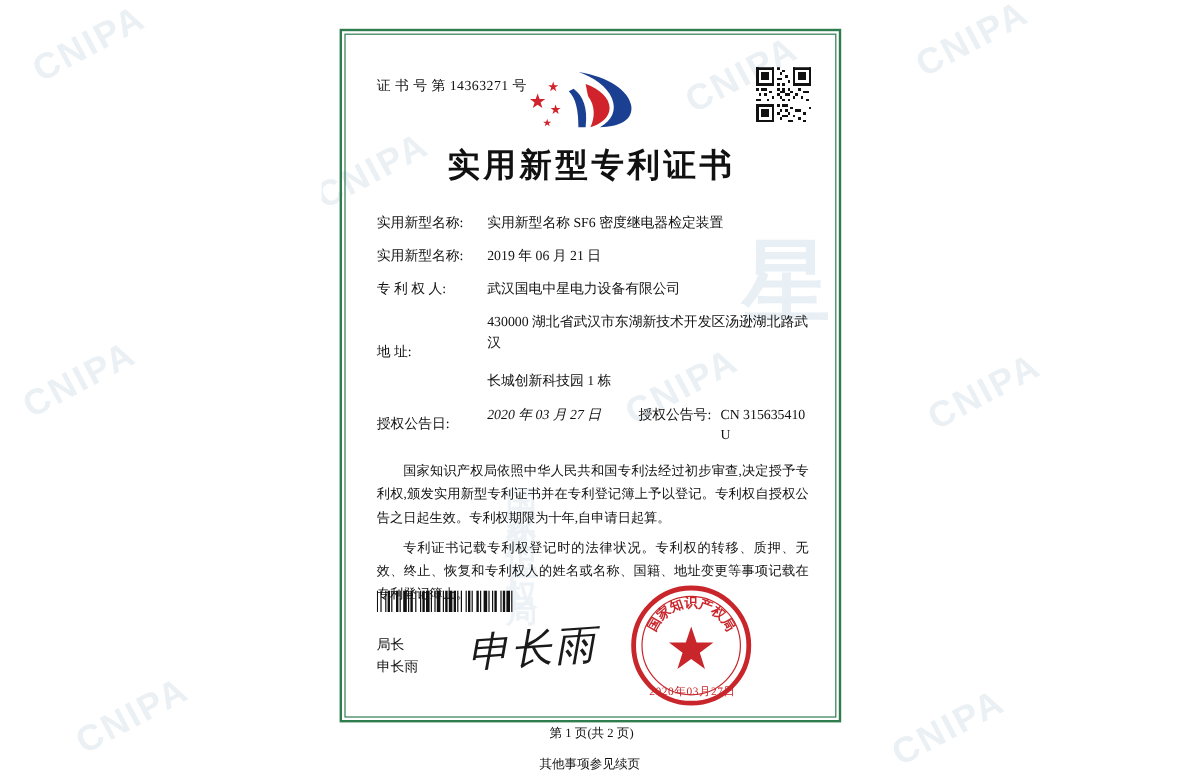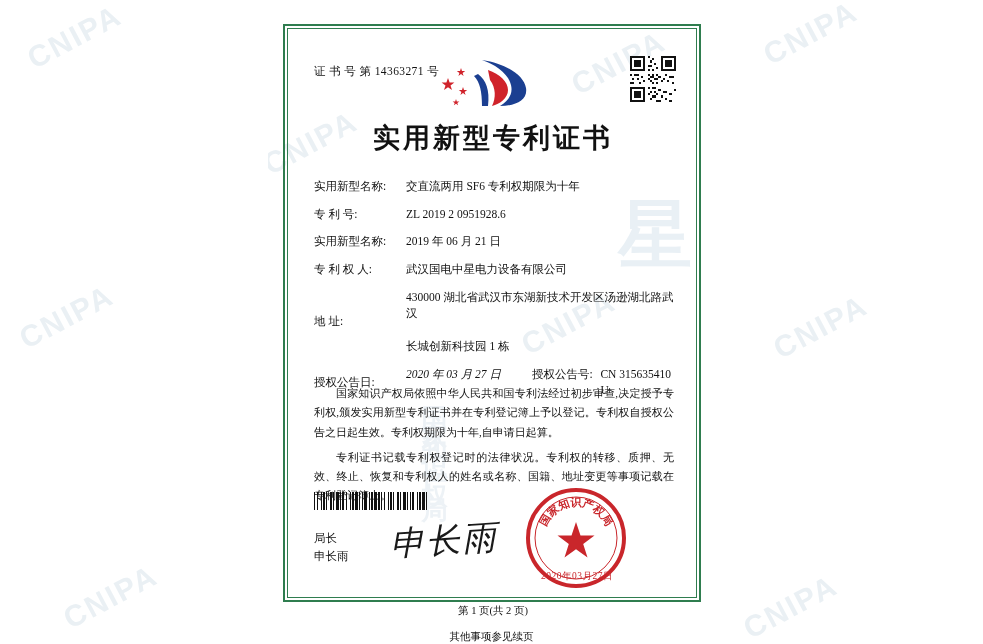--- a/index.html
+++ b/index.html
@@ -370,28 +370,24 @@
         <path d="M40 20 C48 26, 52 36, 50 52 L44 52 C44 38, 42 28, 36 22 Z" fill="#1b3f91"></path>
       </svg>
     </div>
 
     <div id="title">实用新型专利证书</div>
 
     <div id="fields">
 
       <div class="field-row">
         <div class="field-label w1">实用新型名称:</div>
-        <div class="field-value">交直流两用 SF6 专利权期限为十年</div>
+        <div class="field-value">实用新型名称 SF6 密度继电器检定装置</div>
       </div>
 
 
-      <div class="field-row">
-        <div class="field-label w1">专 利 号:</div>
-        <div class="field-value">ZL 2019 2 0951928.6</div>
-      </div>
 
       <div class="field-row">
         <div class="field-label w1">实用新型名称:</div>
         <div class="field-value">2019 年 06 月 21 日</div>
       </div>
 
       <div class="field-row">
         <div class="field-label w1">专 利 权 人:</div>
         <div class="field-value">武汉国电中星电力设备有限公司</div>
       </div>

